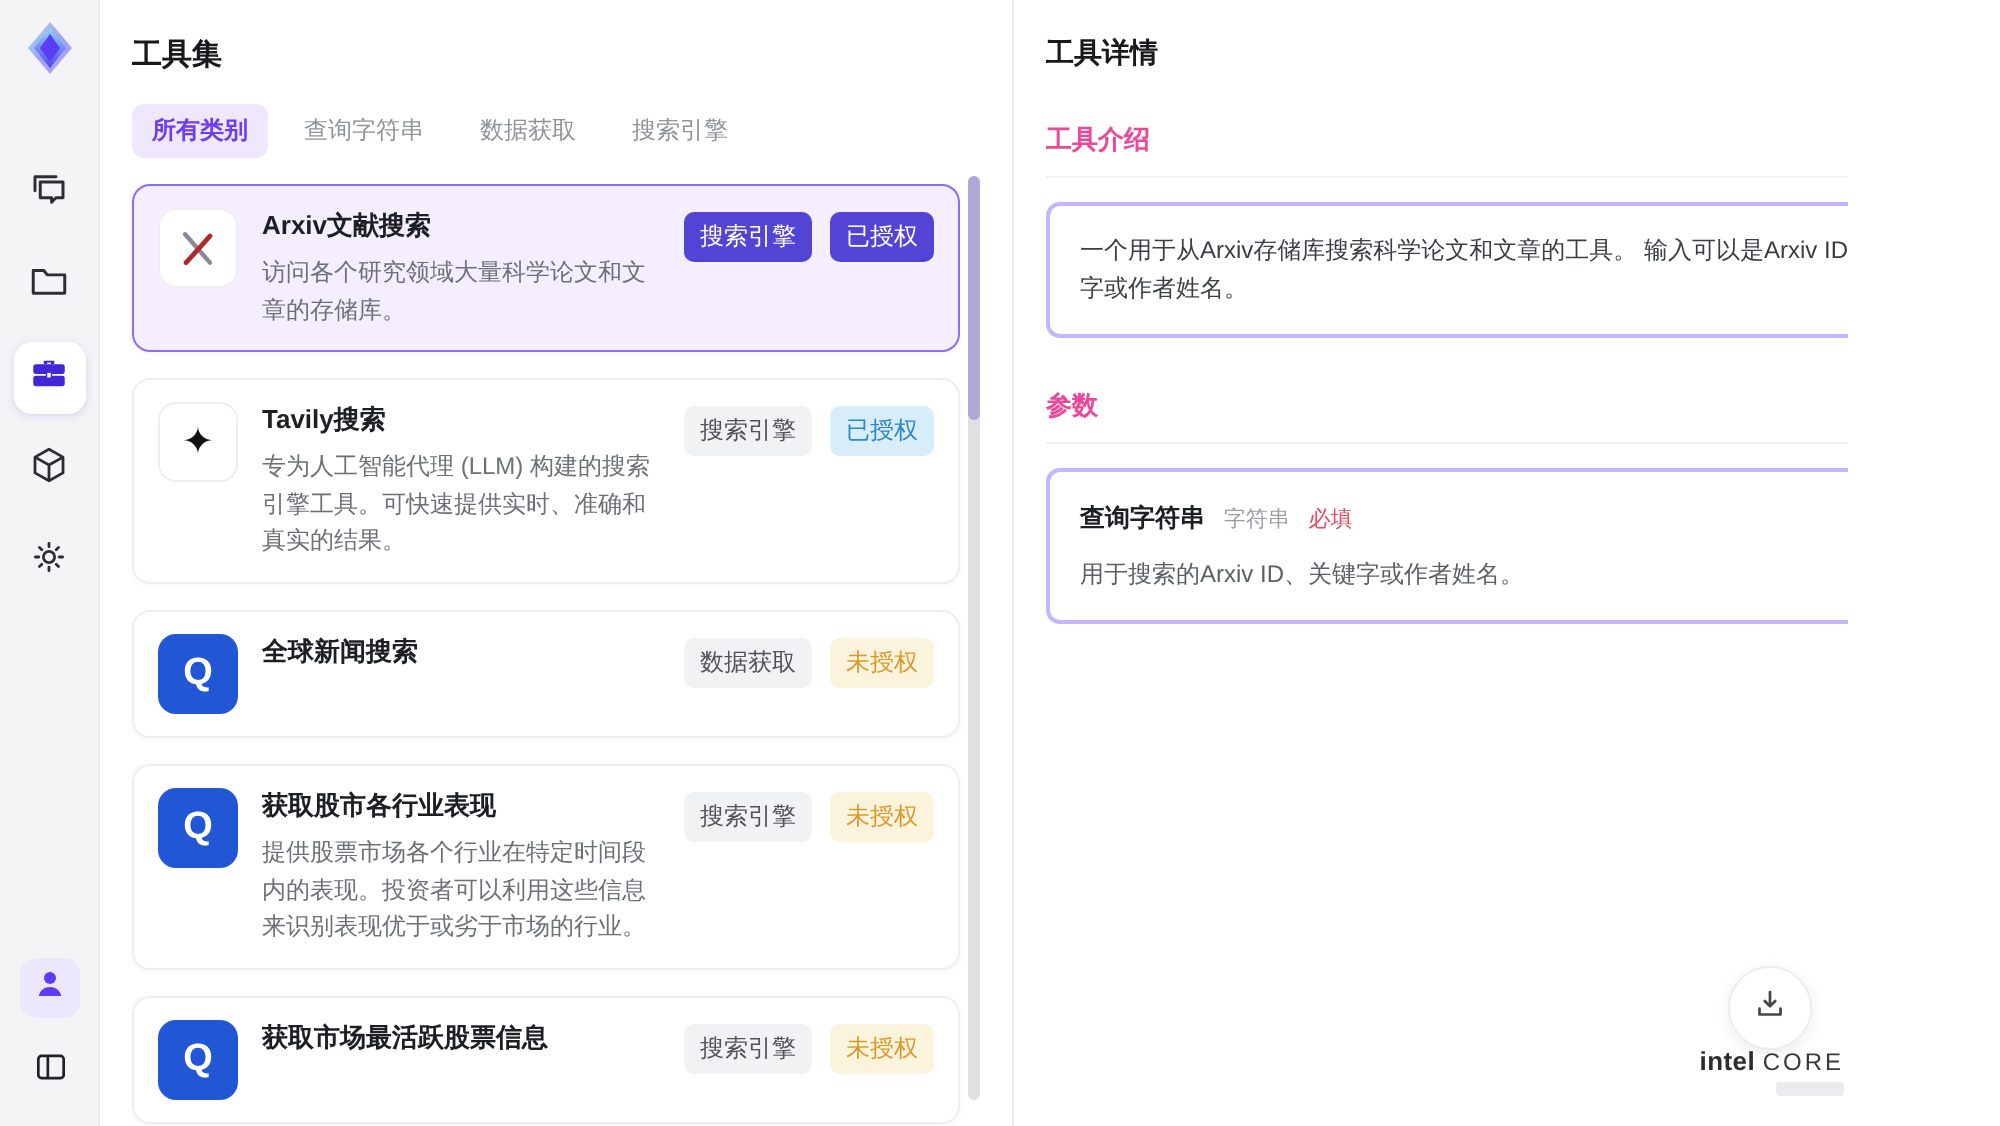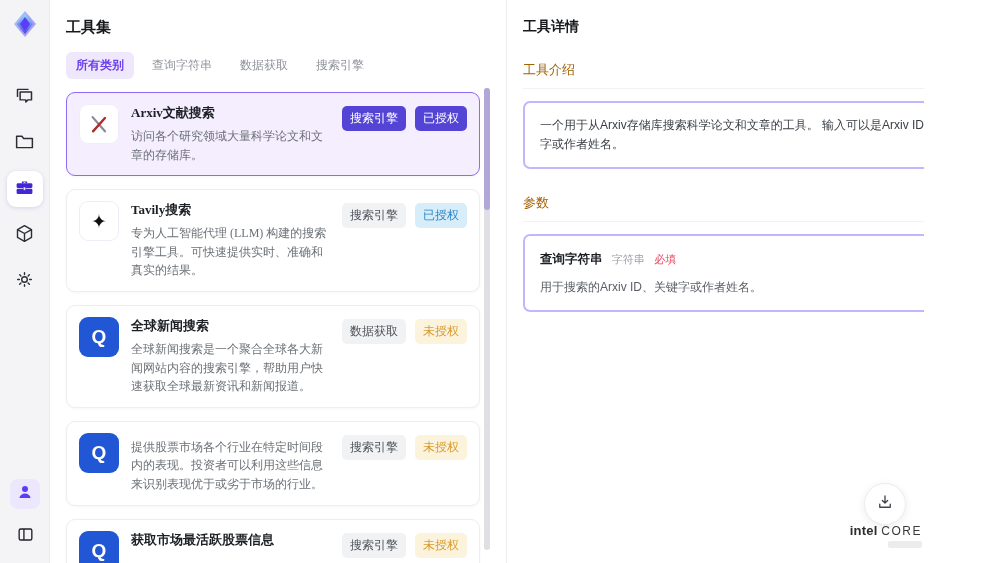--- a/index.html
+++ b/index.html
@@ -25,38 +25,38 @@
   .tab.active { background:#efe8fd; color:#6d3df0; font-weight:bold; }
 
   .tool-list { margin-top:13px; display:flex; flex-direction:column; gap:13px; }
   .card { display:flex; align-items:flex-start; background:#fff; border:1px solid #edeef1; border-radius:9px; padding:11px 12px; box-shadow:0 1px 3px rgba(30,30,60,.04); cursor:pointer; }
   .card.selected { background:#f4eefe; border:1px solid #8d6bf2; }
   .tool-icon { width:40px; height:40px; border-radius:9px; flex-shrink:0; display:flex; align-items:center; justify-content:center; margin-right:12px; }
   .icon-white { background:#fff; box-shadow:0 0 0 1px #f0ecf7 inset; }
   .icon-blue { background:#2156d4; }
   .q-glyph { color:#fff; font-weight:bold; font-size:19px; line-height:1; }
   .tavily-glyph { color:#111; font-size:19px; line-height:1; }
-  .tool-body { flex:1; min-width:0; margin-right:10px;font-family:Liberation Serif, serif; }
+  .tool-body { flex:1; min-width:0; margin-right:10px; }
   .tool-title { font-size:13px; font-weight:bold; color:#1c1f24; }
   .tool-desc { margin-top:5px; font-size:12px; line-height:1.55; color:#6c7177; }
   .tool-tags { flex-shrink:0; display:flex; gap:9px; align-items:center; padding-top:2px; }
   .pill { font-size:12px; padding:4px 8px; border-radius:5px; white-space:nowrap; }
   .pill.cat-gray { background:#f1f2f4; color:#4f545a; }
   .pill.cat-solid { background:#5444d6; color:#fff; }
   .pill.st-solid { background:#5444d6; color:#fff; }
   .pill.st-blue { background:#d7edfa; color:#2e87c6; }
   .pill.st-warn { background:#fcf3dc; color:#d99a2d; }
 
   .scroll-track { position:absolute; right:16px; top:88px; width:6px; height:462px; background:#e0e0e4; border-radius:3px; }
   .scroll-thumb { width:6px; height:122px; background:#b2a8d8; border-radius:3px; }
 
   
   .detail { position:absolute; left:506px; top:0; width:494px; height:563px; background:#fff; border-left:1px solid #ececef; padding:18px 16px 0 16px; }
   .detail-title { font-size:14px; font-weight:bold; color:#17191c; }
-  .section-h { margin-top:25px; font-size:13px; font-weight:normal; color:#a16207; padding-bottom:9px; border-bottom:1px solid #f2f2f4; }
+  .section-h { margin-top:25px; font-size:13px; font-weight:bold; color:#ec4899; padding-bottom:9px; border-bottom:1px solid #f2f2f4; }
   .info-box { margin-top:12px; border:2px solid #c4b5fd; border-radius:7px; padding:13px 15px; font-size:12px; color:#3a3f45; line-height:1.6; }
   .param-name { font-size:12.5px; font-weight:bold; color:#1c1f24; }
   .param-type { font-size:11px; color:#9a9ea5; margin-left:6px; }
   .param-req { font-size:11px; color:#e8495f; margin-left:6px; }
   .param-desc { margin-top:8px; font-size:12px; color:#5a5f66; }
 
   
   .fab { position:absolute; right:18px; top:483px; width:42px; height:42px; border-radius:50%; background:#fff; border:1px solid #ededf0; box-shadow:0 2px 8px rgba(0,0,0,.08); display:flex; align-items:center; justify-content:center; cursor:pointer; }
   .intel { position:absolute; right:2px; top:523px; text-align:right; }
   .intel-line { font-size:13px; color:#2c2c2e; letter-spacing:.2px; white-space:nowrap; }
@@ -193,33 +193,33 @@
           <span class="pill st-blue">已授权</span>
         </div>
       </div>
 
       <div class="card">
         <div class="tool-icon icon-blue">
           <span class="q-glyph">Q</span>
         </div>
         <div class="tool-body">
           <div class="tool-title">全球新闻搜索</div>
-          <div class="tool-desc">全球新闻搜索是一个聚合全球各大新闻网站内容的搜索引擎，帮助用户快速获取全球最新资讯和新闻报道。</div>
         </div>
         <div class="tool-tags">
           <span class="pill cat-gray">数据获取</span>
           <span class="pill st-warn">未授权</span>
         </div>
       </div>
 
       <div class="card">
         <div class="tool-icon icon-blue">
           <span class="q-glyph">Q</span>
         </div>
         <div class="tool-body">
+          <div class="tool-title">获取股市各行业表现</div>
           <div class="tool-desc">提供股票市场各个行业在特定时间段内的表现。投资者可以利用这些信息来识别表现优于或劣于市场的行业。</div>
         </div>
         <div class="tool-tags">
           <span class="pill cat-gray">搜索引擎</span>
           <span class="pill st-warn">未授权</span>
         </div>
       </div>
 
       <div class="card">
         <div class="tool-icon icon-blue">

